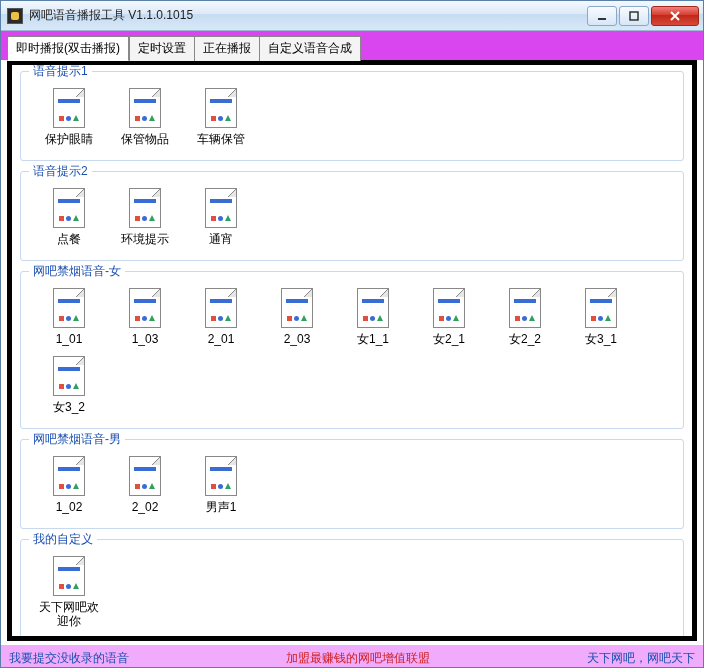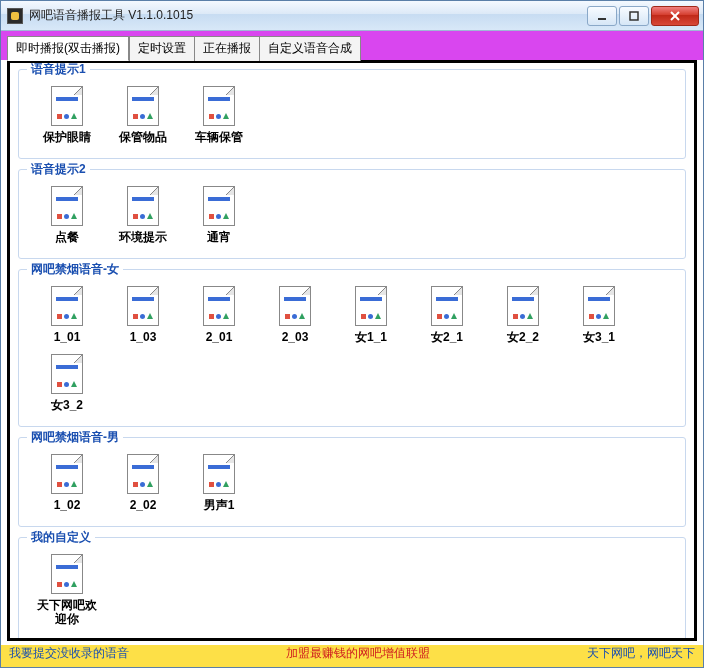--- a/index.html
+++ b/index.html
@@ -79,26 +79,25 @@
 .tab.active {
   background: #fff;
   z-index: 2;
   border-bottom: 1px solid #fff;
 }
 .tab + .tab { border-left: none; }
 .tab + .tab.active, .tab.active + .tab { border-left: 1px solid #888; }
 
 .content-wrap {
   flex: 1;
-  border: 3px solid #000000;
+  border: 5px solid #000000;
   margin: 0 6px 4px 6px;
   background: #fff;
   overflow-y: auto;
   padding: 6px 8px 6px 8px;
-  font-weight: bold;
 }
 
 .group {
   border: 1px solid #c8d8ee;
   border-radius: 3px;
   margin-bottom: 10px;
   padding: 12px 10px 8px 10px;
   position: relative;
 }
 .group-title {
@@ -151,23 +150,23 @@
   display: block;
   line-height: 14px;
   word-break: break-all;
   max-width: 64px;
   margin: 0 auto;
 }
 
 .statusbar {
   height: 22px;
   display: flex;
-  align-items: flex-start;
+  align-items: flex-end;
   padding: 0 8px;
-  background: #fde047;
+  background: #f0abfc;
 }
 .statusbar .left { color: #1a4fb0; }
 .statusbar .center { flex: 1; text-align: center; color: #d02020; }
 .statusbar .right { color: #1a4fb0; }
 
 
 .content-wrap::-webkit-scrollbar { width: 16px; }
 .content-wrap::-webkit-scrollbar-track { background: #f0f0f0; border-left:1px solid #ddd; }
 .content-wrap::-webkit-scrollbar-thumb { background: #cdd9e8; border:1px solid #a8b8cc; }
 </style>

